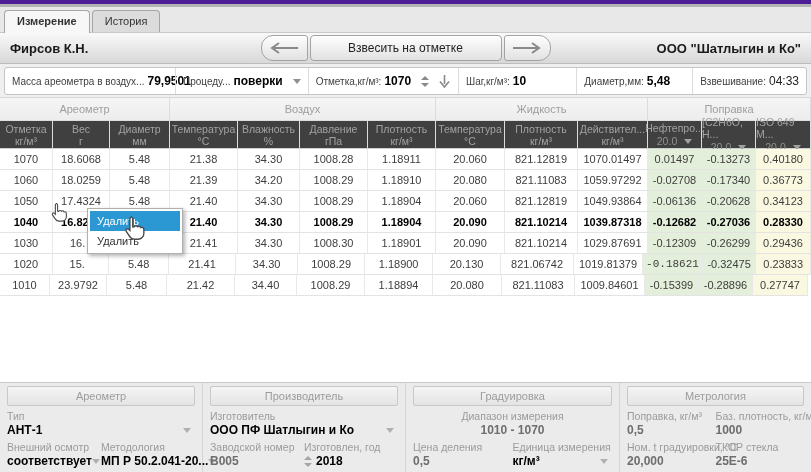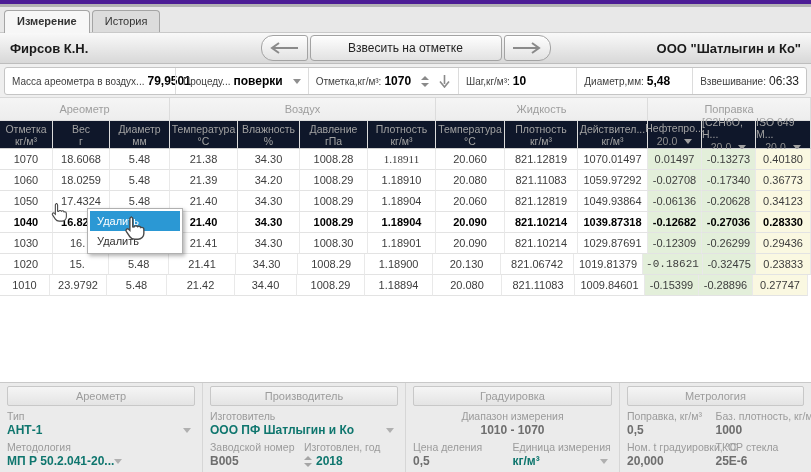--- a/index.html
+++ b/index.html
@@ -34,21 +34,21 @@
   .dd-arrow{width:0;height:0;border-left:4px solid transparent;border-right:4px solid transparent;
     border-top:5px solid #8f8f8f;margin-left:10px;display:inline-block;}
   .spinner{display:inline-flex;flex-direction:column;justify-content:center;margin-left:10px;row-gap:3px;}
   .spin-up{width:0;height:0;border-left:4px solid transparent;border-right:4px solid transparent;border-bottom:4px solid #8a8a8a;}
   .spin-dn{width:0;height:0;border-left:4px solid transparent;border-right:4px solid transparent;border-top:4px solid #8a8a8a;}
   
   .grid{width:811px;}
   .grp-row{display:flex;height:22px;background:linear-gradient(#f5f5f5,#ededed);border-top:1px solid #d8d8d8;}
   .grp-cell{display:flex;align-items:center;justify-content:center;font-size:11px;color:#9e9e9e;
     border-right:1px solid #dcdcdc;box-sizing:border-box;}
-  .hd-row{display:flex;height:27px;background:#0f172a;border-top:1px solid #dedede;border-bottom:1px solid #d0d0d0;}
+  .hd-row{display:flex;height:27px;background:#404040;border-top:1px solid #dedede;border-bottom:1px solid #d0d0d0;}
   .hd-cell{display:flex;flex-direction:column;align-items:center;justify-content:center;font-size:10.5px;
     line-height:12px;color:#a2a2a2;border-right:1px solid #dcdcdc;box-sizing:border-box;}
   .hd-sel{display:flex;align-items:center;justify-content:center;font-size:10.5px;color:#8f8f8f;margin-top:1px;}
   .hd-sel .dd-arrow{margin-left:7px;border-top-color:#a0a0a0;}
   .data-row{display:flex;height:21px;}
   .cell{display:flex;align-items:center;justify-content:center;font-size:11px;color:#3d3d3d;
     border-right:1px solid #e9e9e9;border-bottom:1px solid #e3e3e3;box-sizing:border-box;background:#fff;white-space:nowrap;}
   .cell.green{background:#e3efda;}
   .cell.yellow{background:#faf8e1;}
   .data-row.boldrow .cell{font-weight:bold;color:#000;}
@@ -66,21 +66,21 @@
     border-top:1px solid #c9c9c9;display:flex;box-sizing:border-box;}
   .sect{box-sizing:border-box;border-right:1px solid #d6d6d6;padding:3px 7px 0;display:flex;flex-direction:column;}
   .sect:last-child{border-right:none;}
   .sect-hdr{height:18px;line-height:18px;text-align:center;font-size:11px;color:#9c9c9c;
     background:linear-gradient(#f5f5f5,#e4e4e4);border:1px solid #c8c8c8;border-radius:2px;margin-bottom:4px;}
   .fields{display:flex;flex-wrap:wrap;}
   .field{width:50%;box-sizing:border-box;margin-bottom:3px;}
   .field.full{width:100%;}
   .f-label{font-size:10.5px;color:#9b9b9b;line-height:13px;white-space:nowrap;}
   .f-valrow{display:flex;align-items:center;line-height:15px;}
-  .f-value{font-size:12px;color:#0f766e;font-weight:bold;white-space:nowrap;}
+  .f-value{font-size:12px;color:#000000;font-weight:bold;white-space:nowrap;}
   .f-value.strong{color:#6e6e6e;}
   .field.center .f-label,.field.center .f-valrow{justify-content:center;text-align:center;}
   .field .dd-arrow{border-top-color:#b0b0b0;}
   .field .dd-right{margin-left:auto;margin-right:4px;}
   .field .spinner{margin:0 4px 0 0;}
   .field .spin-up{border-bottom-color:#a5a5a5;}
   .field .spin-dn{border-top-color:#a5a5a5;}
 </style>
 </head>
 <body>
@@ -136,21 +136,21 @@
       <div class="tb-seg" style="width:140px">
         <span class="tb-label">Шаг,кг/м³:</span>
         <span class="tb-value">10</span>
       </div>
       <div class="tb-seg" style="width:137px">
         <span class="tb-label">Диаметр,мм:</span>
         <span class="tb-value">5,48</span>
       </div>
       <div class="tb-seg" style="flex:1">
         <span class="tb-label">Взвешивание:</span>
-        <span class="tb-value plain">06:33</span>
+        <span class="tb-value plain">04:33</span>
       </div>
     </div>
   </div>
 
   <div class="grid" id="grid">
       <div class="grp-row">
         <div class="grp-cell" style="width: 170px;">Ареометр</div>
         <div class="grp-cell" style="width: 266px;">Воздух</div>
         <div class="grp-cell" style="width: 212px;">Жидкость</div>
         <div class="grp-cell" style="width: 163px;">Поправка</div>
@@ -218,21 +218,21 @@
           </span>
         </div>
       </div>
       <div class="data-row">
         <div class="cell" style="width: 53px;">1070</div>
         <div class="cell" style="width: 57px;">18.6068</div>
         <div class="cell" style="width: 60px;">5.48</div>
         <div class="cell" style="width: 68px;">21.38</div>
         <div class="cell" style="width: 62px;">34.30</div>
         <div class="cell" style="width: 68px;">1008.28</div>
-        <div class="cell" style="width: 68px; font-family: Liberation Serif, serif;">1.18911</div>
+        <div class="cell" style="width: 68px;">1.18911</div>
         <div class="cell" style="width: 69px;">20.060</div>
         <div class="cell" style="width: 73px;">821.12819</div>
         <div class="cell" style="width: 70px;">1070.01497</div>
         <div class="cell green" style="width: 54px;">0.01497</div>
         <div class="cell green" style="width: 54px;">-0.13273</div>
         <div class="cell yellow" style="width: 55px;">0.40180</div>
       </div>
       <div class="data-row">
         <div class="cell" style="width: 53px;">1060</div>
         <div class="cell" style="width: 57px;">18.0259</div>
@@ -343,20 +343,27 @@
         <div class="sect-hdr">Ареометр</div>
         <div class="fields">
           <div class="field full">
             <div class="f-label">Тип</div>
             <div class="f-valrow">
               <span class="f-value">АНТ-1</span>
               <span class="dd-arrow dd-right"></span>
             </div>
           </div>
           <div class="field">
+            <div class="f-label">Внешний осмотр</div>
+            <div class="f-valrow">
+              <span class="f-value">соответствует</span>
+              <span class="dd-arrow dd-right"></span>
+            </div>
+          </div>
+          <div class="field">
             <div class="f-label">Методология</div>
             <div class="f-valrow">
               <span class="f-value">МП Р 50.2.041-20...</span>
               <span class="dd-arrow dd-right"></span>
             </div>
           </div>
         </div>
       </div>
       <div class="sect" style="width: 203px;">
         <div class="sect-hdr">Производитель</div>

